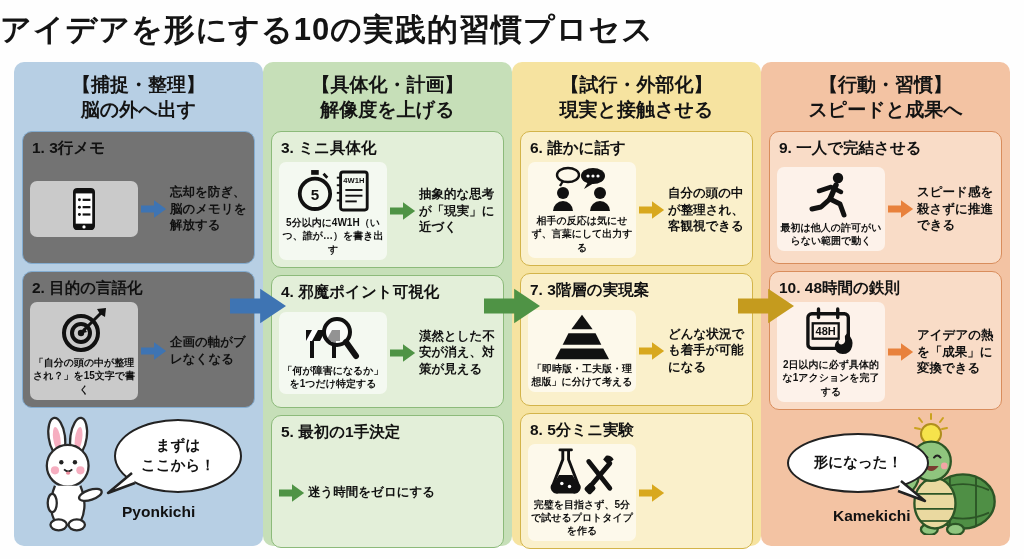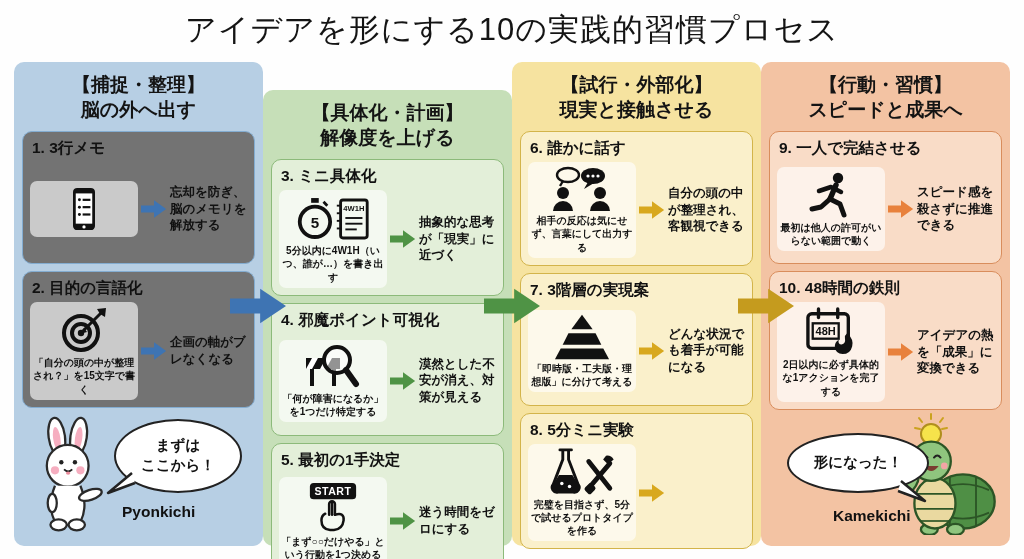--- a/index.html
+++ b/index.html
@@ -5,33 +5,33 @@
   * { box-sizing: border-box; margin: 0; padding: 0; }
   html,body { width:1024px; height:559px; }
   body {
     background:#fefefe;
     font-family:"Liberation Sans","DejaVu Sans",sans-serif;
     color:#111;
     overflow:hidden;
   }
   .page { position:relative; width:1024px; height:559px; }
   .main-title {
-    text-align:center; font-size:31px; font-weight:normal;
+    text-align:left; font-size:31px; font-weight:bold;
     padding-top:9px; letter-spacing:1px; color:#141414;
   }
   .board {
     position:absolute; left:14px; top:62px; width:996px; height:484px;
     display:flex; 
   }
   .column {
     flex:1; border-radius:10px; padding:6px 8px 8px;
     display:flex; flex-direction:column;
   }
   .col-blue   { background:#b7cfe4; }
-  .col-green  { background:#c6dfb8;margin-top:28px; }
+  .col-green  { background:#c6dfb8; }
   .col-yellow { background:#f6e3a0; }
   .col-orange { background:#f3c3a3; }
   .col-header {
     text-align:center; font-weight:bold; font-size:19px; line-height:1.32;
     margin:4px 0 9px; color:#141414;
   }
   .card {
     border-radius:10px; padding:6px 7px 7px; margin-bottom:7px;
     border:1.5px solid;
   }
@@ -219,32 +219,20 @@
           <svg class="flow-arrow" viewBox="0 0 30 22">
             <polygon points="0,7 15,7 15,1 29,11 15,21 15,15 0,15" fill="#4f9345"></polygon>
           </svg>
           <div class="benefit">漠然とした不安が消え、対策が見える</div>
         </div>
       </div>
 
       <div class="card">
         <div class="card-title">5. 最初の1手決定</div>
         <div class="card-body">
-          <div class="icon-box">
-            <svg width="54" height="52" viewBox="0 0 54 54">
-              <rect x="3" y="2" width="48" height="17" rx="4" fill="#111"></rect>
-              <text x="27" y="15" font-size="11" font-weight="bold" text-anchor="middle" fill="#fff" letter-spacing="0.5">START</text>
-              <g fill="none" stroke="#111" stroke-width="2.6" stroke-linecap="round" stroke-linejoin="round">
-                <path d="M26 22 v13"></path>
-                <path d="M23 35 v-11 a3 3 0 0 1 6 0 v11"></path>
-                <path d="M29 35 q10 -3 9 6 q-1 9 -10 10 h-4 q-9 -1 -9 -10 q0 -5 4 -7"></path>
-              </g>
-            </svg>
-            <div class="caption">「まず○○だけやる」という行動を1つ決める</div>
-          </div>
           <svg class="flow-arrow" viewBox="0 0 30 22">
             <polygon points="0,7 15,7 15,1 29,11 15,21 15,15 0,15" fill="#4f9345"></polygon>
           </svg>
           <div class="benefit">迷う時間をゼロにする</div>
         </div>
       </div>
     </div>
 
     <div class="column col-yellow">
       <div class="col-header">

